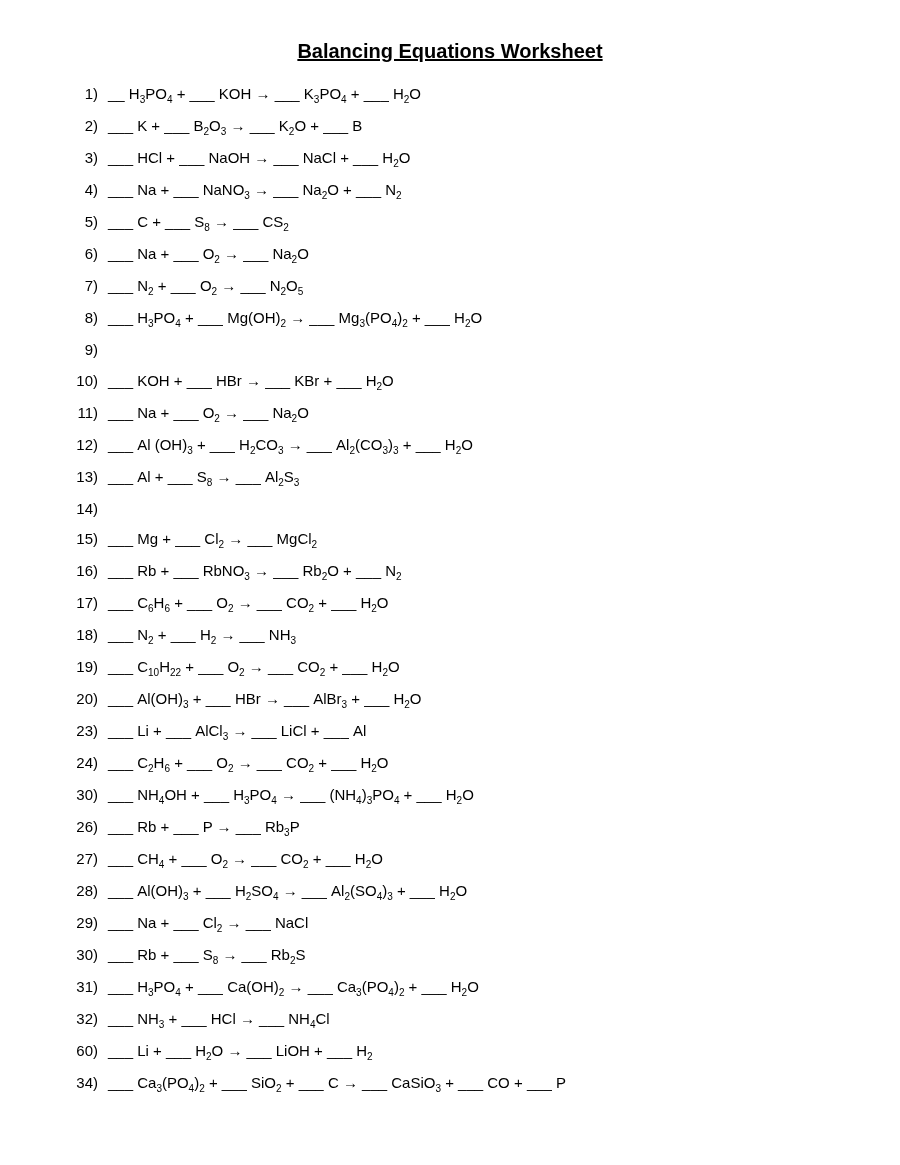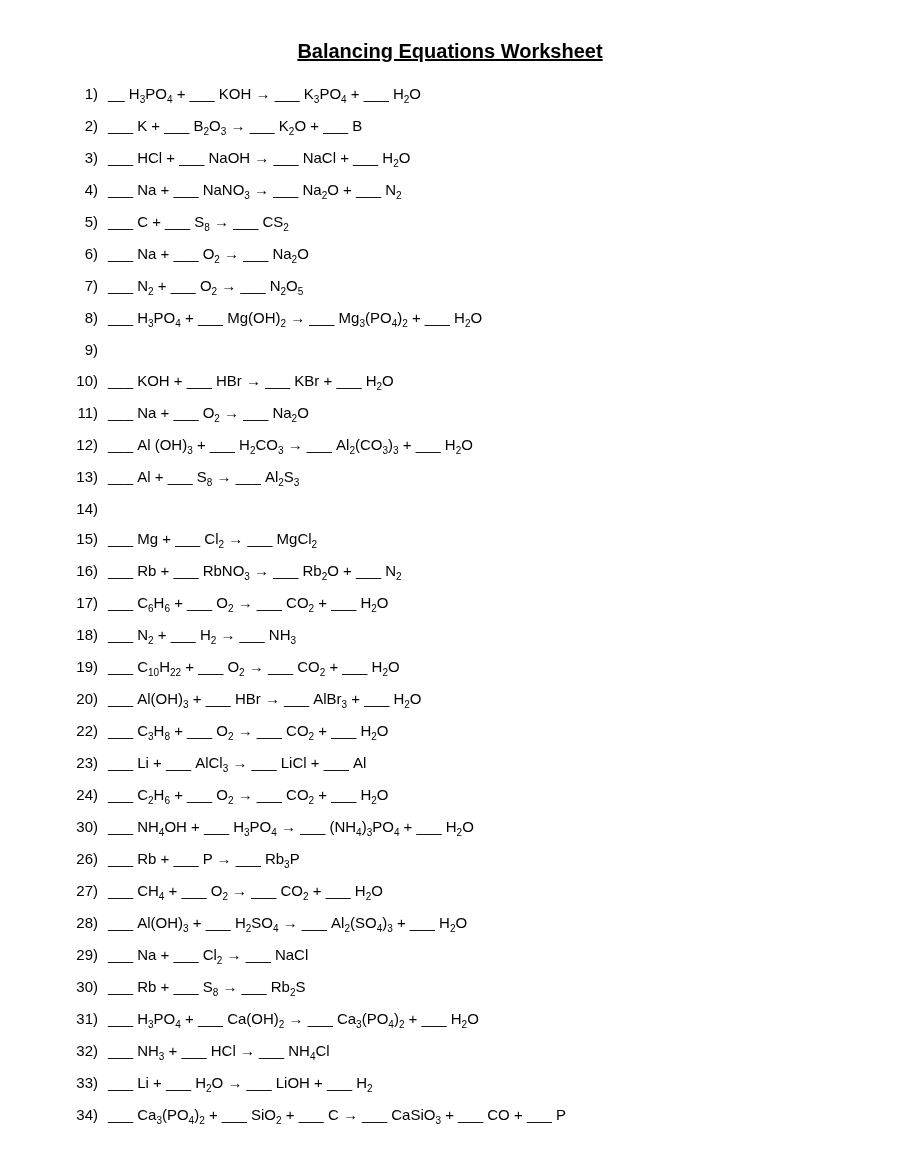--- a/index.html
+++ b/index.html
@@ -127,24 +127,20 @@
     </li>
     <li class="eq-row">
       <span class="eq-num">19)</span>
       <span class="eq-content">___&nbsp;C<sub>10</sub>H<sub>22</sub> + ___&nbsp;O<sub>2</sub> → ___&nbsp;CO<sub>2</sub> + ___&nbsp;H<sub>2</sub>O</span>
     </li>
     <li class="eq-row">
       <span class="eq-num">20)</span>
       <span class="eq-content">___&nbsp;Al(OH)<sub>3</sub> + ___&nbsp;HBr → ___&nbsp;AlBr<sub>3</sub> + ___&nbsp;H<sub>2</sub>O</span>
     </li>
     <li class="eq-row">
-      <span class="eq-num">22)</span>
-      <span class="eq-content">___&nbsp;C<sub>3</sub>H<sub>8</sub> + ___&nbsp;O<sub>2</sub> → ___&nbsp;CO<sub>2</sub> + ___&nbsp;H<sub>2</sub>O</span>
-    </li>
-    <li class="eq-row">
       <span class="eq-num">23)</span>
       <span class="eq-content">___&nbsp;Li + ___&nbsp;AlCl<sub>3</sub> → ___&nbsp;LiCl + ___&nbsp;Al</span>
     </li>
     <li class="eq-row">
       <span class="eq-num">24)</span>
       <span class="eq-content">___&nbsp;C<sub>2</sub>H<sub>6</sub> + ___&nbsp;O<sub>2</sub> → ___&nbsp;CO<sub>2</sub> + ___&nbsp;H<sub>2</sub>O</span>
     </li>
     <li class="eq-row">
       <span class="eq-num">30)</span>
       <span class="eq-content">___&nbsp;NH<sub>4</sub>OH + ___&nbsp;H<sub>3</sub>PO<sub>4</sub> → ___&nbsp;(NH<sub>4</sub>)<sub>3</sub>PO<sub>4</sub> + ___&nbsp;H<sub>2</sub>O</span>
@@ -171,20 +167,20 @@
     </li>
     <li class="eq-row">
       <span class="eq-num">31)</span>
       <span class="eq-content">___&nbsp;H<sub>3</sub>PO<sub>4</sub> + ___&nbsp;Ca(OH)<sub>2</sub> → ___&nbsp;Ca<sub>3</sub>(PO<sub>4</sub>)<sub>2</sub> + ___&nbsp;H<sub>2</sub>O</span>
     </li>
     <li class="eq-row">
       <span class="eq-num">32)</span>
       <span class="eq-content">___&nbsp;NH<sub>3</sub> + ___&nbsp;HCl → ___&nbsp;NH<sub>4</sub>Cl</span>
     </li>
     <li class="eq-row">
-      <span class="eq-num">33)</span>
+      <span class="eq-num">60)</span>
       <span class="eq-content">___&nbsp;Li + ___&nbsp;H<sub>2</sub>O → ___&nbsp;LiOH + ___&nbsp;H<sub>2</sub></span>
     </li>
     <li class="eq-row">
       <span class="eq-num">34)</span>
       <span class="eq-content">___&nbsp;Ca<sub>3</sub>(PO<sub>4</sub>)<sub>2</sub> + ___&nbsp;SiO<sub>2</sub> + ___&nbsp;C → ___&nbsp;CaSiO<sub>3</sub> + ___&nbsp;CO + ___&nbsp;P</span>
     </li>
   </ol>
 
 </body></html>

